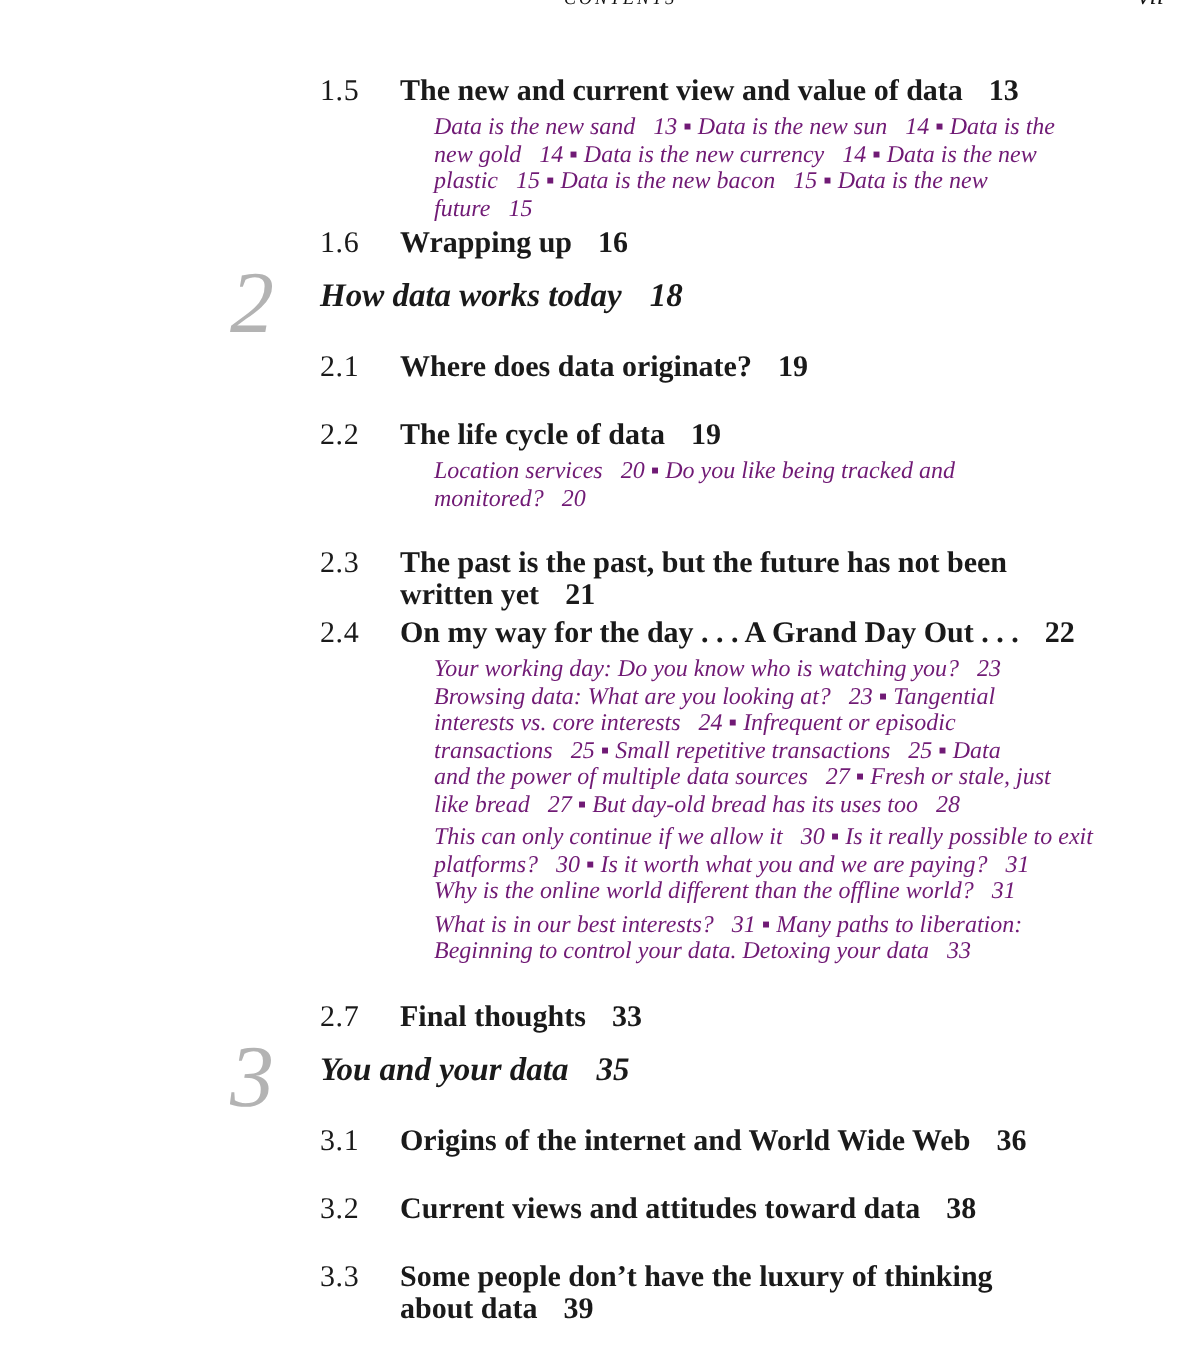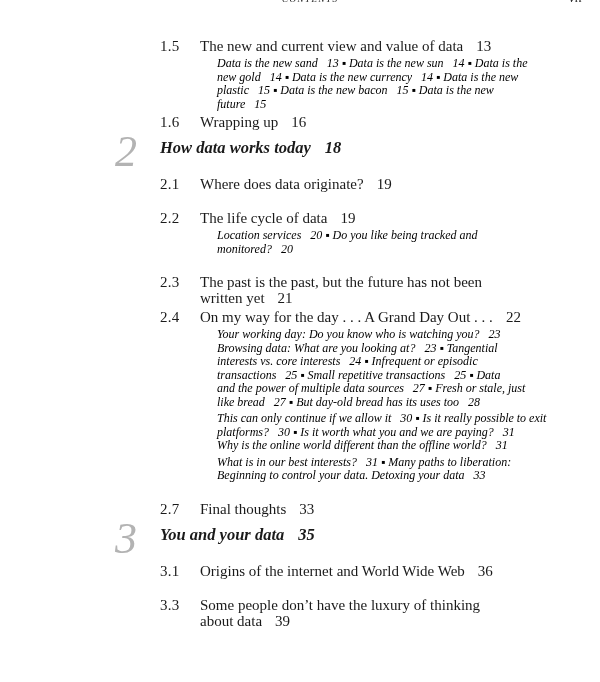--- a/index.html
+++ b/index.html
@@ -12,28 +12,28 @@
   
   .runhead-clip{position:absolute;top:0;left:0;right:0;height:6px;overflow:hidden;}
   .runhead{position:absolute;top:-10px;left:282px;font-size:13px;font-style:italic;
            font-variant:small-caps;letter-spacing:1.5px;color:#111;}
   .folio{position:absolute;top:-10px;left:569px;font-size:13px;font-style:italic;color:#111;}
 
   .page{padding:20px 20px 0 160px;}
 
   .sec{display:flex;font-size:15px;line-height:16px;margin-top:18px;}
   .num{width:40px;flex:none;letter-spacing:.3px;}
-  .stitle{flex:1;}
+  .stitle{flex:1;font-weight:bold;}
   .t{white-space:pre-wrap;}
   .pg{margin-left:13px;}
 
   .subs{
     margin-left:57px;margin-top:3px;margin-bottom:2px;
     font-style:italic;font-size:12px;line-height:13.5px;
-    white-space:pre-wrap;color:#000000;max-width:378px;
+    white-space:pre-wrap;color:#701a75;max-width:378px;
   }
 
   .chap{position:relative;margin-top:8px;margin-bottom:6px;}
   .chap-num{
     position:absolute;left:-45px;top:-5px;
     font-size:44px;line-height:38px;font-style:italic;
     color:#b3b3b3;font-weight:400;
   }
   .chap-title{font-size:16.5px;line-height:20px;font-weight:bold;font-style:italic;}
   .chap-title .cpg{margin-left:14px;}
@@ -114,20 +114,24 @@
   <div class="chap mt8">
     <span class="chap-num">3</span>
     <div class="chap-title"><span class="t">You and your data</span><span class="cpg">35</span></div>
   </div>
 
   <div class="sec">
     <span class="num">3.1</span>
     <span class="stitle"><span class="t">Origins of the internet and World Wide Web</span><span class="pg">36</span></span>
   </div>
 
+  <div class="sec">
+    <span class="num">3.2</span>
+    <span class="stitle"><span class="t">Current views and attitudes toward data</span><span class="pg">38</span></span>
+  </div>
 
   <div class="sec">
     <span class="num">3.3</span>
     <span class="stitle"><span class="t">Some people don’t have the luxury of thinking
 about data</span><span class="pg">39</span></span>
   </div>
 
 </div>
 
 </body></html>

